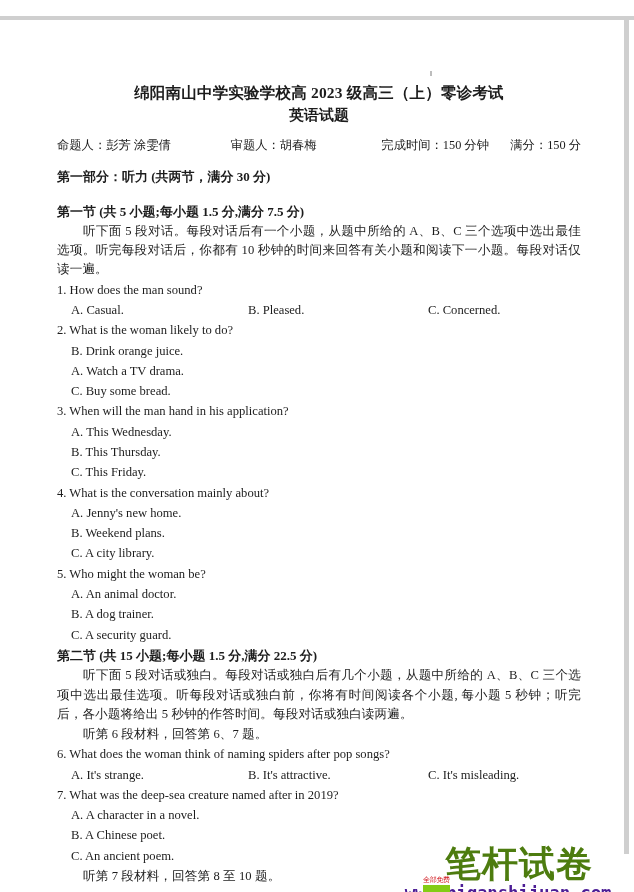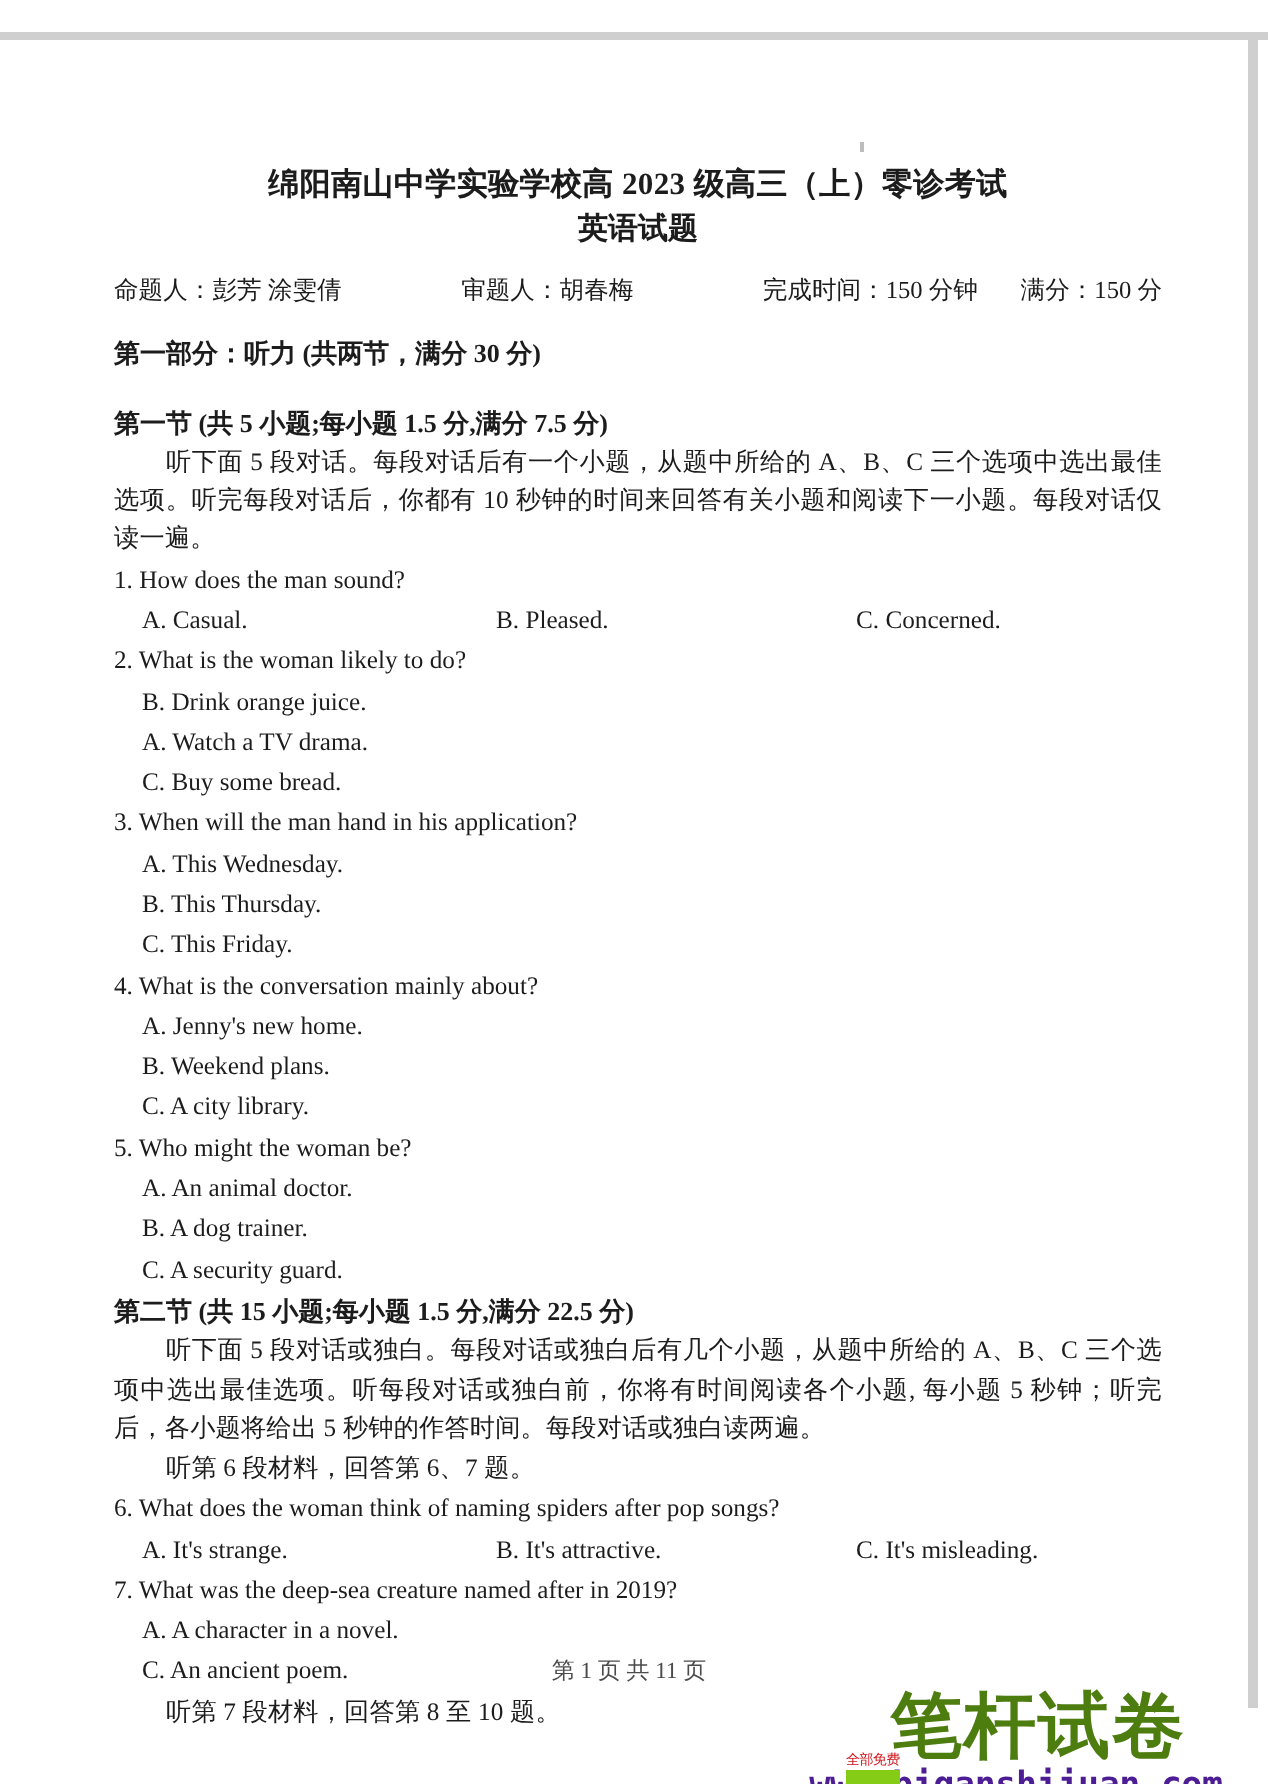--- a/index.html
+++ b/index.html
@@ -220,27 +220,27 @@
 
     <div class="qline">6. What does the woman think of naming spiders after pop songs?</div>
     <div class="opt-row">
       <span class="o1">A. It's strange.</span>
       <span class="o2">B. It's attractive.</span>
       <span class="o3">C. It's misleading.</span>
     </div>
 
     <div class="qline">7. What was the deep-sea creature named after in 2019?</div>
     <div class="qline opt-indent">A. A character in a novel.</div>
+    <div class="qline opt-indent">B. A Chinese poet.</div>
     <div class="qline opt-indent">C. An ancient poem.</div>
 
     <div class="para">听第 7 段材料，回答第 8 至 10 题。</div>
 
   </div>
 
-  <div class="footer">第 1 页 共 11 页</div>
 
   <div class="watermark">
     <span class="wm-cn">笔杆试卷</span>
     <span class="wm-red">全部免费</span>
     <span class="wm-url">www.biganshijuan.com</span>
   </div>
 
 </div>
 
 </body></html>

